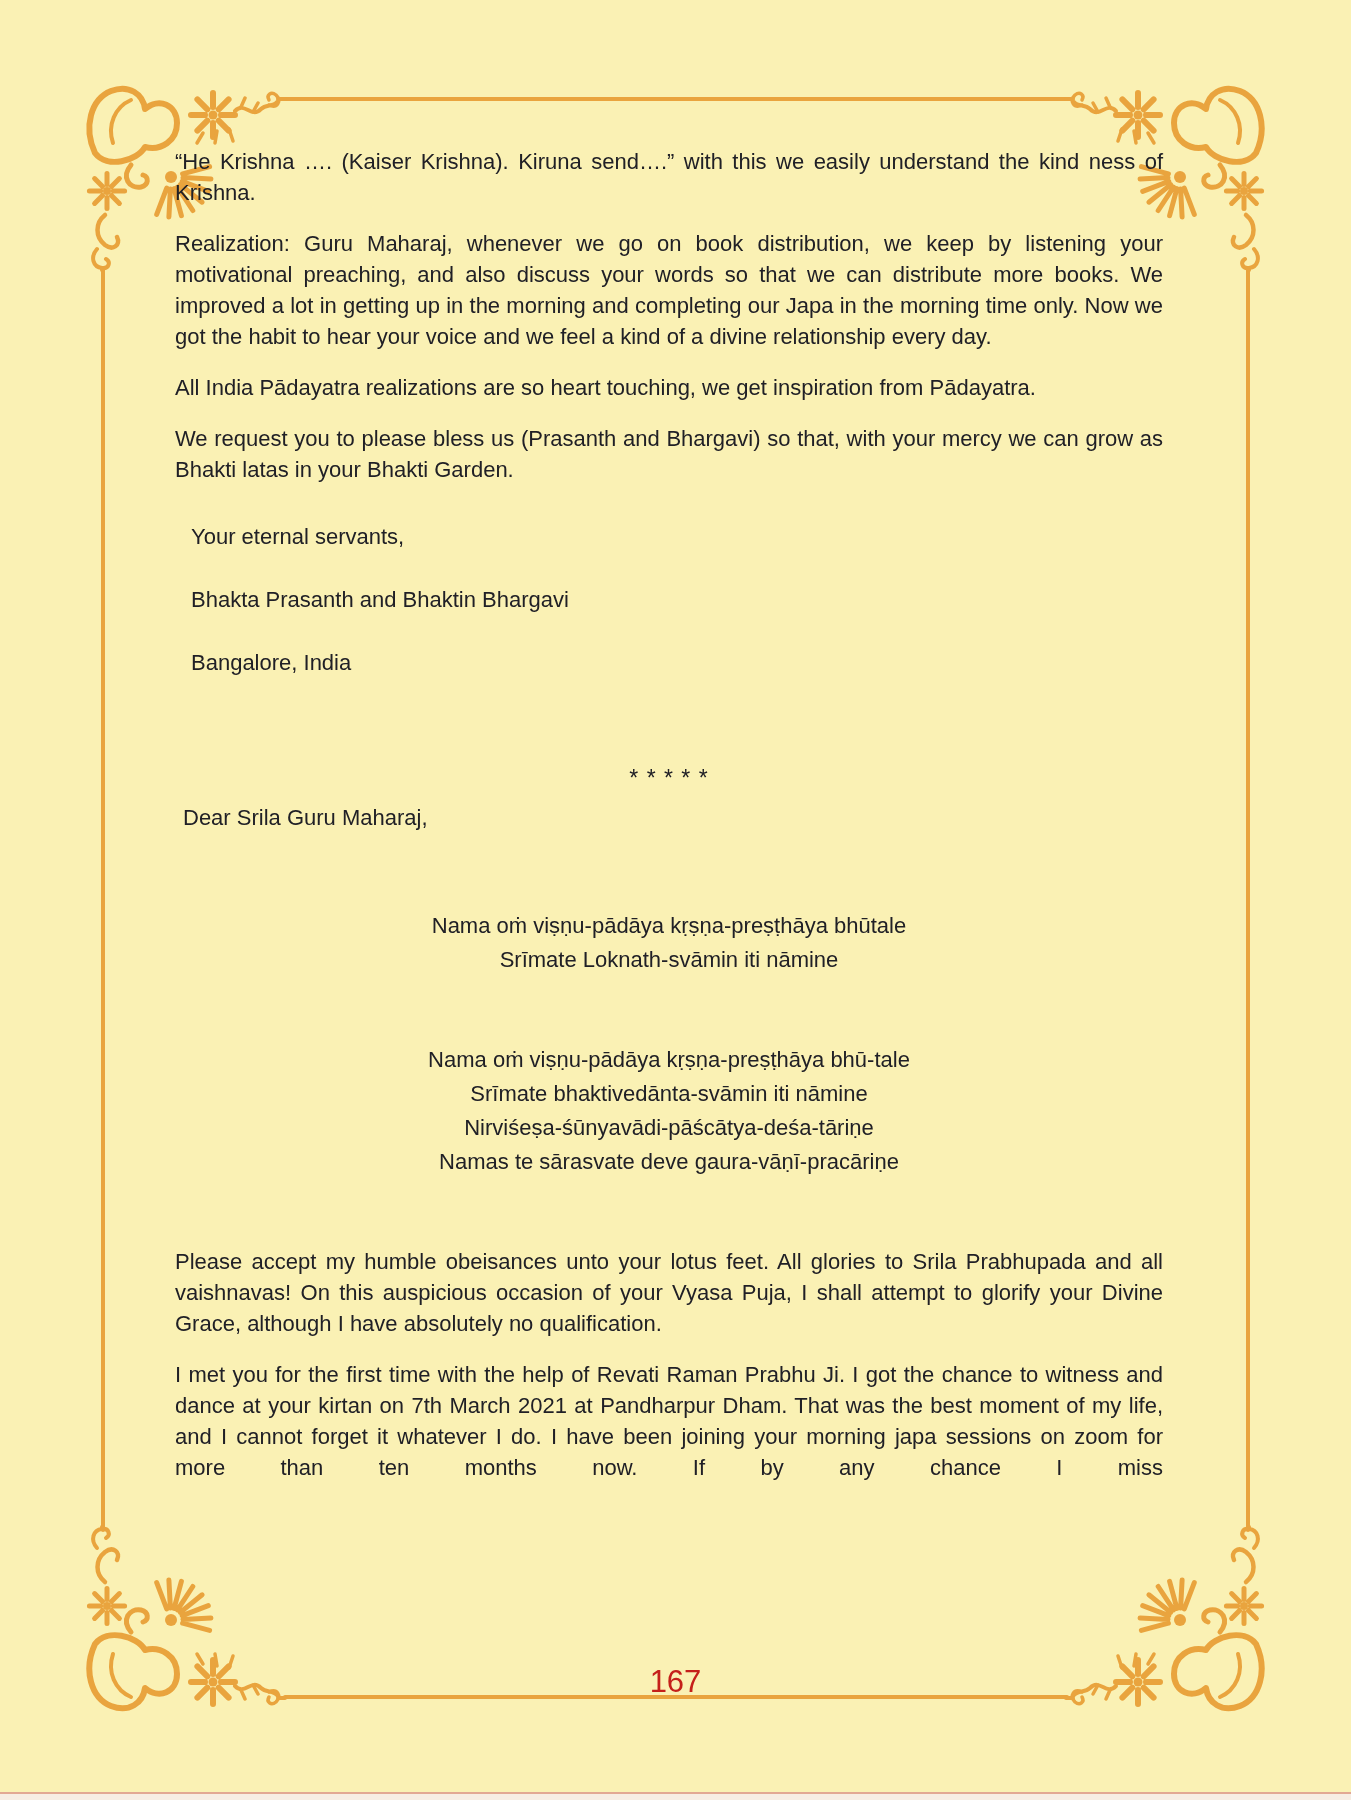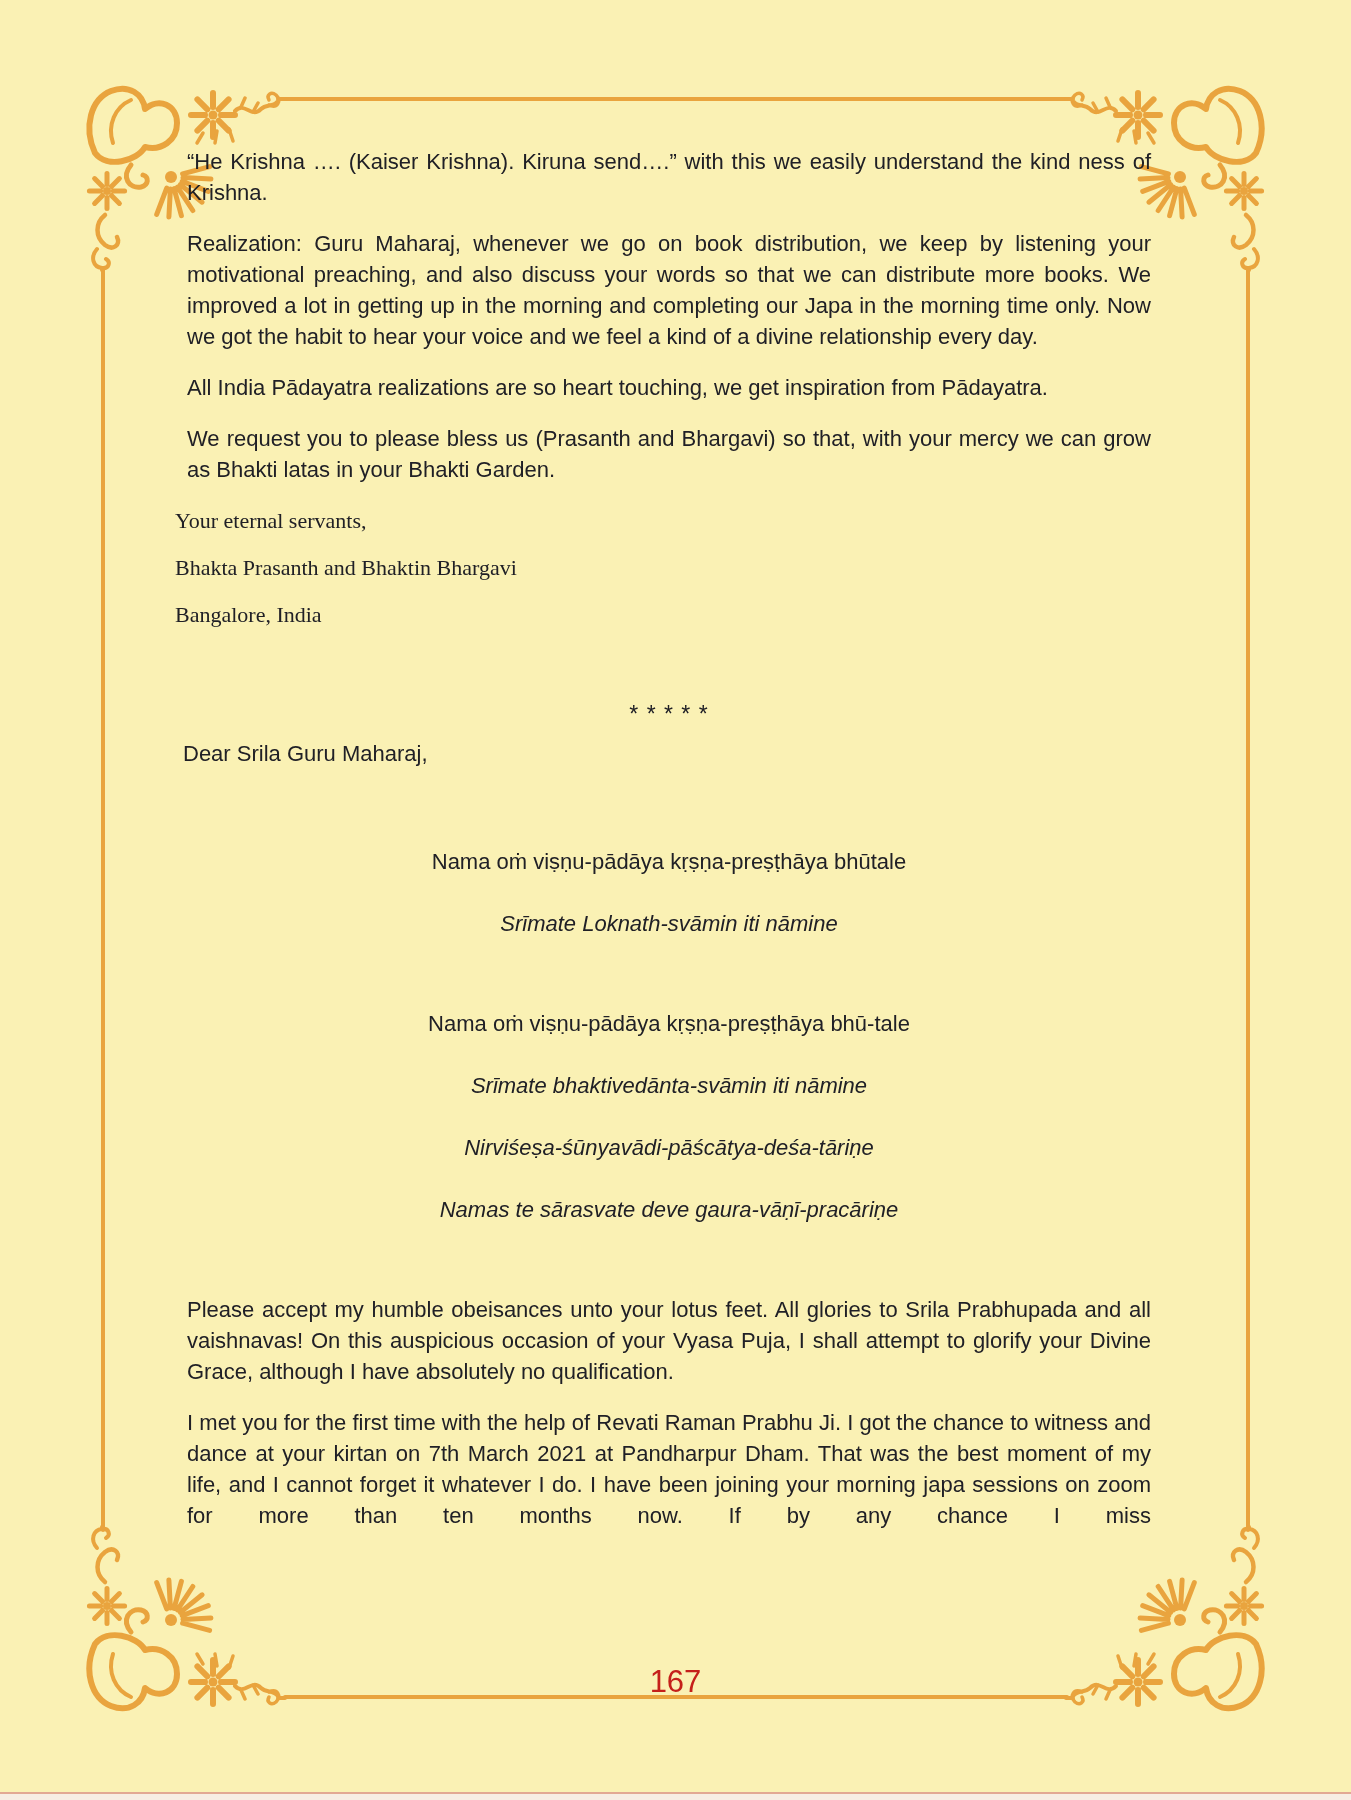--- a/index.html
+++ b/index.html
@@ -36,31 +36,31 @@
   .orn-s{stroke:var(--gold);fill:none;stroke-linecap:round;stroke-linejoin:round;}
   .orn-f{fill:var(--gold);stroke:none;}
 
   
   .text-col{
     position:absolute;left:175px;top:146px;width:988px;
     display:flex;flex-direction:column;
     font-size:22px;line-height:31px;color:var(--ink);
     text-align:justify;
   }
-  .para{margin:0 12px 20px;}
+  .para{margin:0 0 20px;}
   #l2-paras p:last-child{text-align-last:justify;margin-bottom:0;}
   .gap-lg{margin-top:69px;}
   .gap-after-para{margin-top:49px;}
-  .sig-line{margin:0;text-align:left;font-family:Liberation Serif, serif;}
+  .sig-line{margin:16px;text-align:left;}
   .sig-line + .sig-line{margin-top:16px;}
   .separator{text-align:center;font-size:23px;letter-spacing:1px;}
   .salutation{margin:8px;text-align:left;}
   .verse{display:block;}
   .vline{margin:0;text-align:center;}
-  .vline + .vline{margin-top:31px;font-style:italic;}
+  .vline + .vline{margin-top:3px;}
 
   .page-number{
     position:absolute;left:0;top:1664px;width:100%;
     text-align:center;font-size:31px;color:var(--pagenum);
   }
   .bottom-edge{
     position:absolute;left:0;bottom:0;width:100%;height:8px;
     background:var(--edge-fill);border-top:2px solid var(--edge-line);
   }
 </style>

